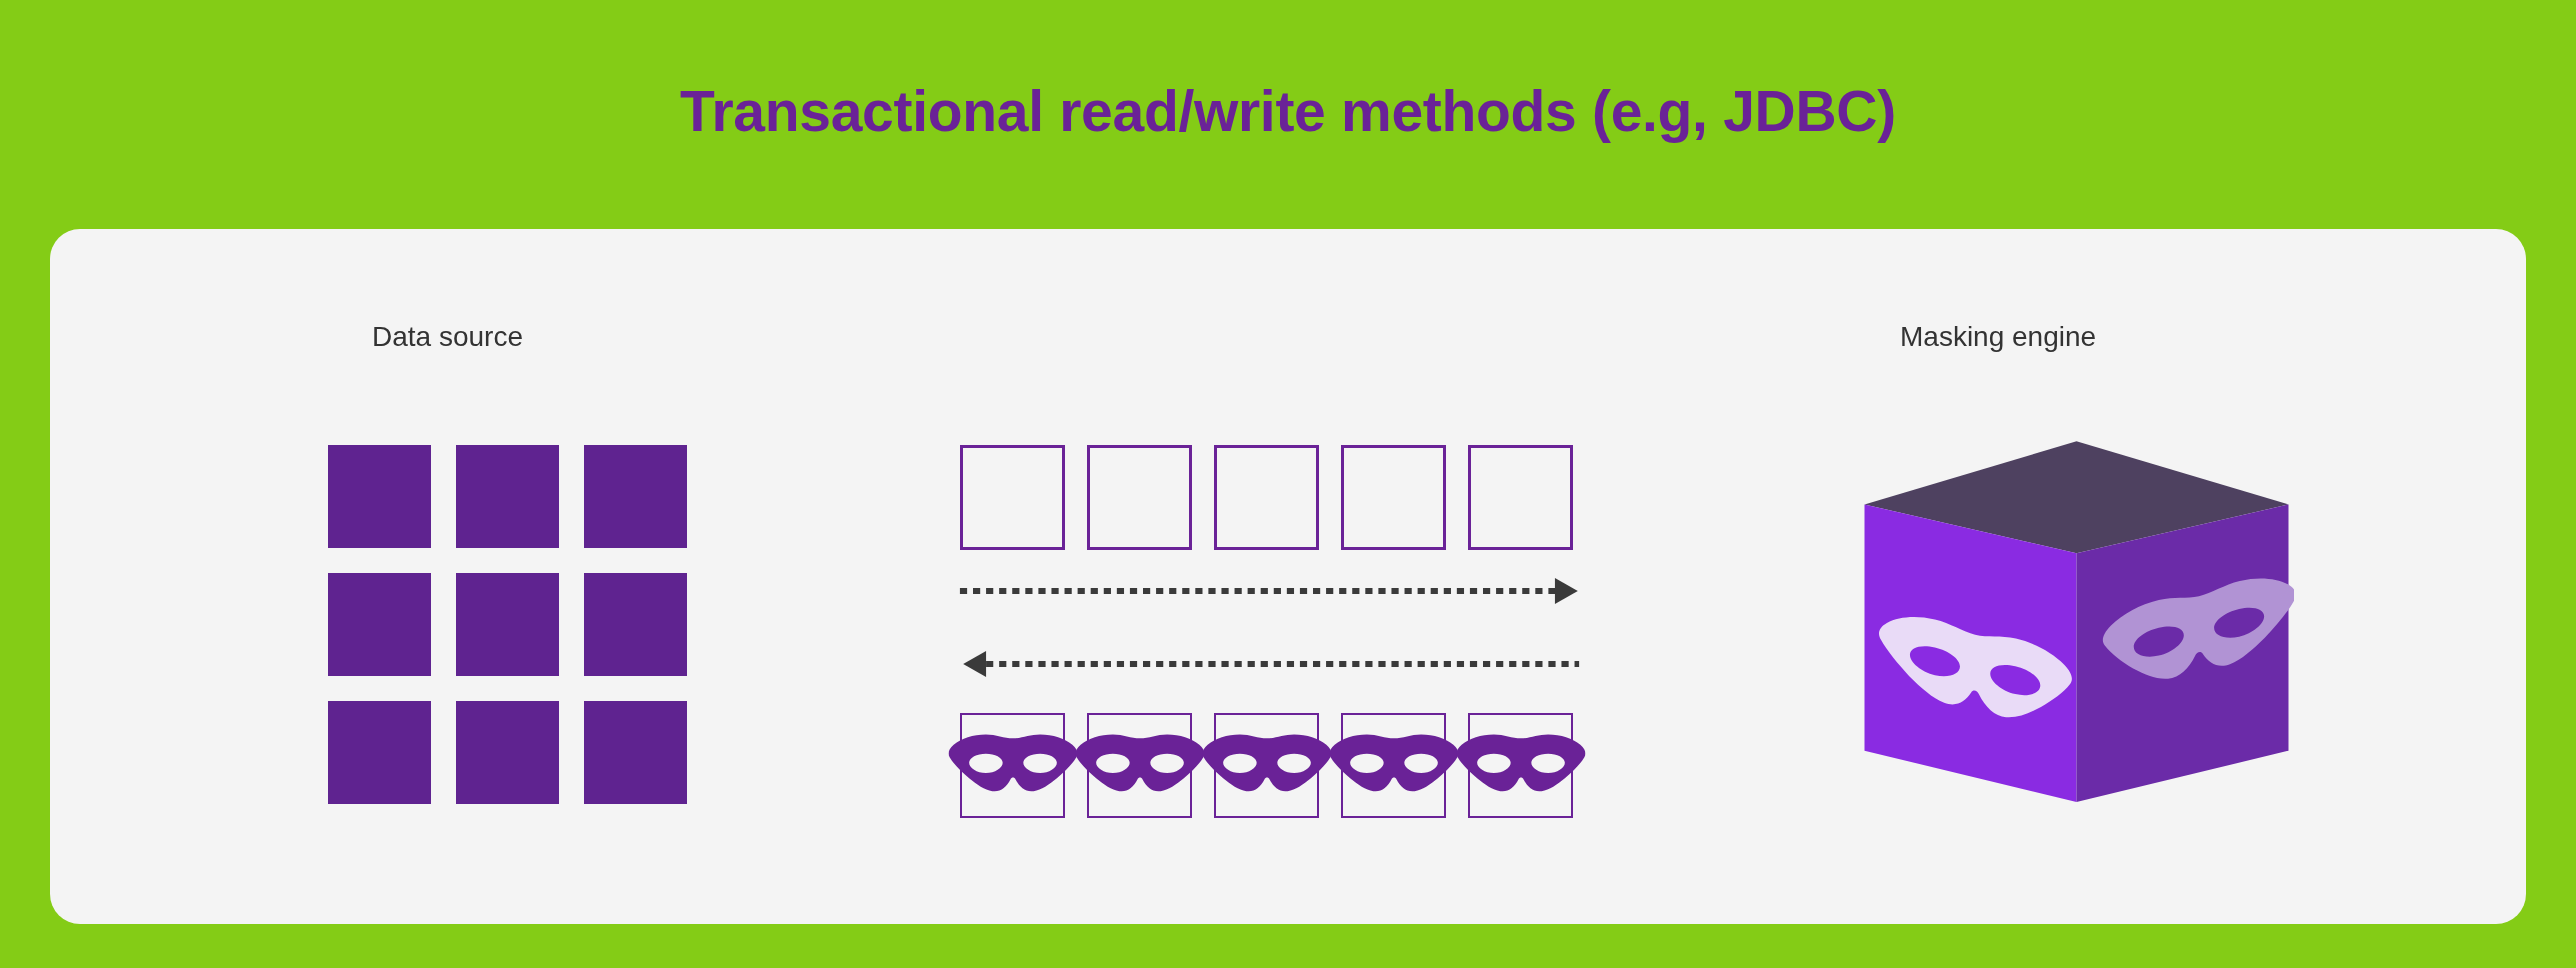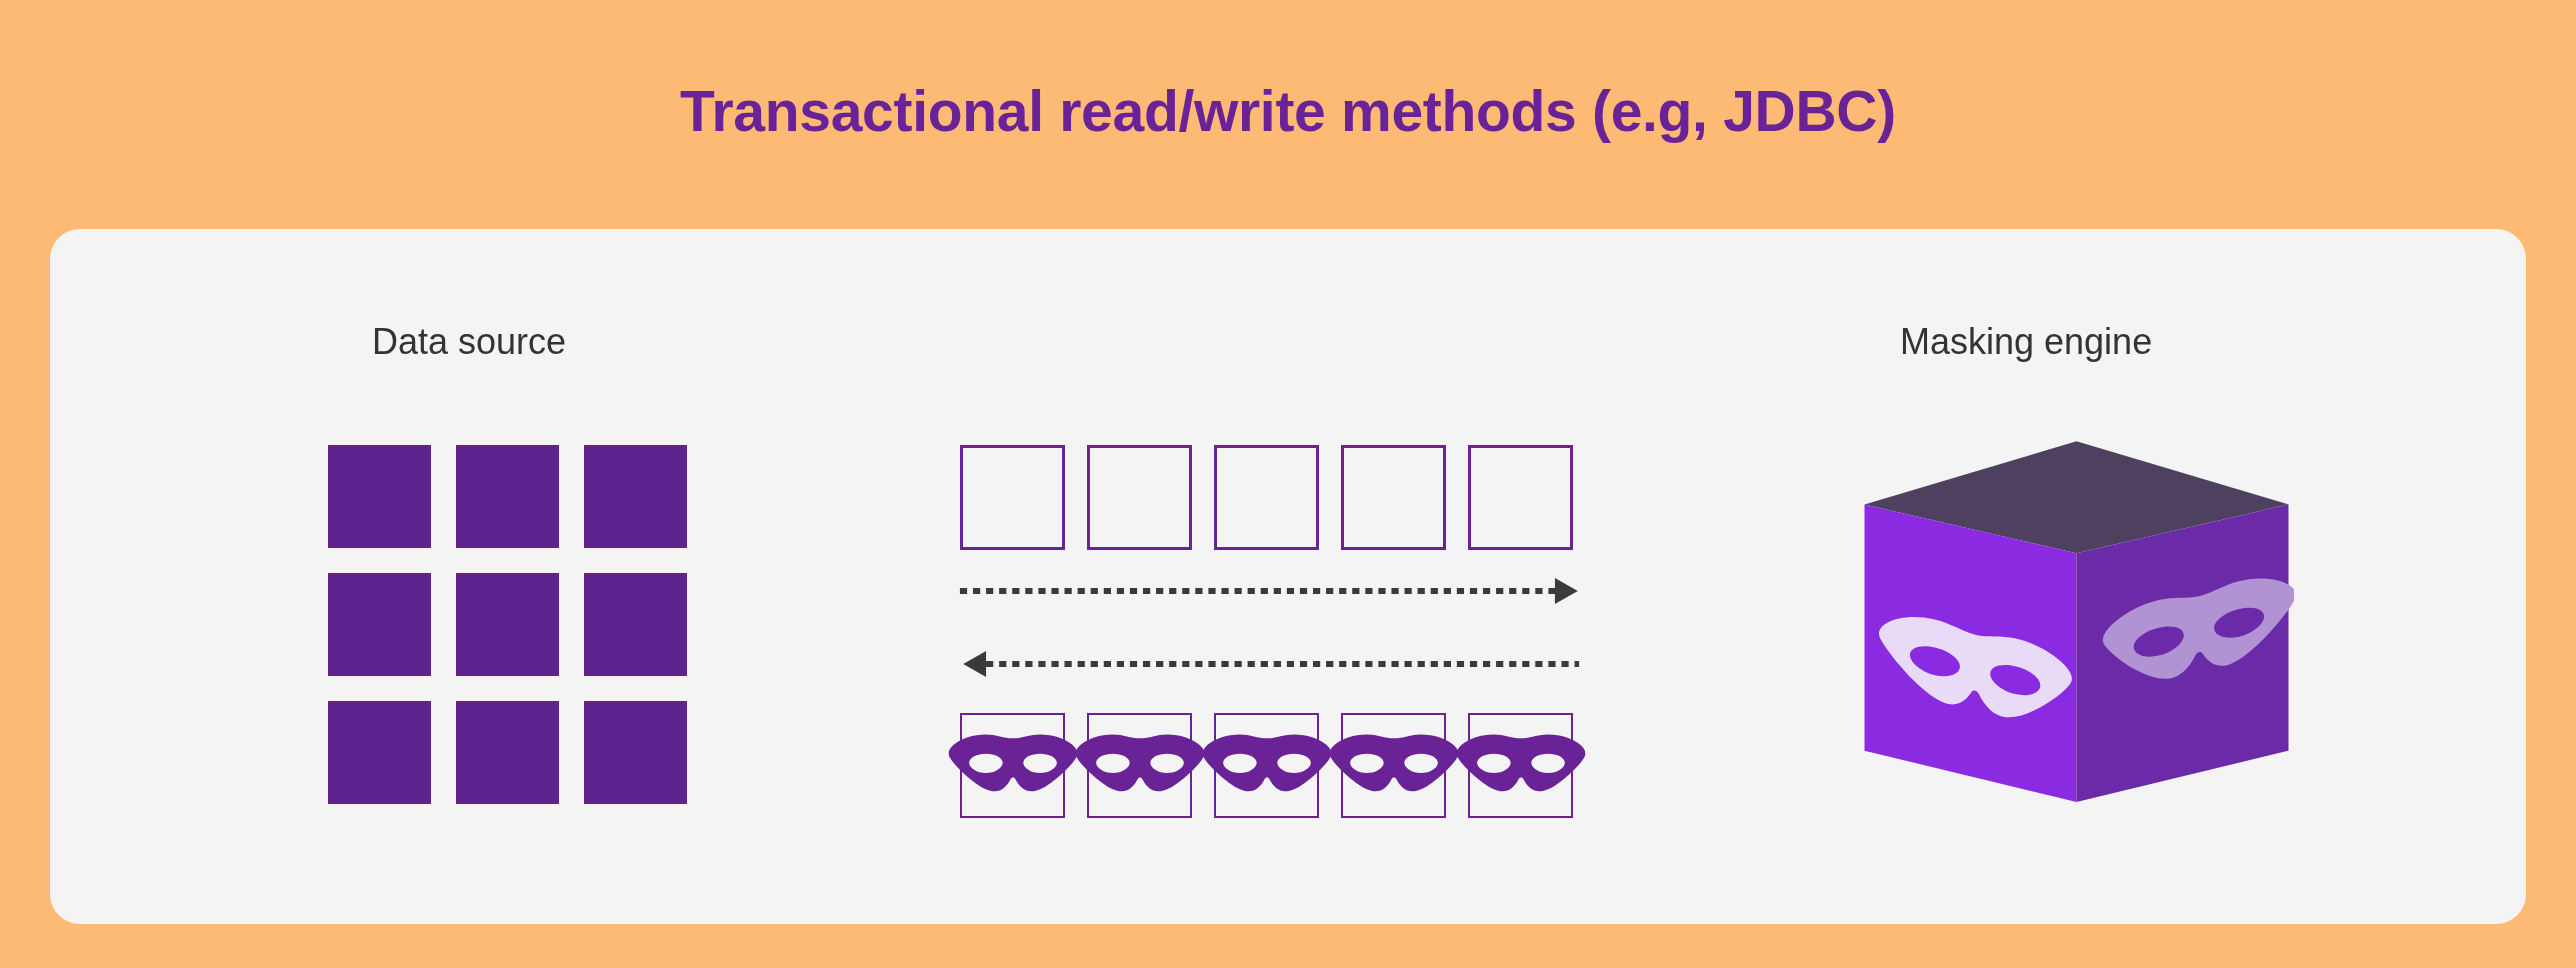--- a/index.html
+++ b/index.html
@@ -13,21 +13,21 @@
     font-family: "Liberation Sans", sans-serif;
     position: relative;
     overflow: hidden;
   }
 
   #page-root {
     position: absolute;
     left: 0; top: 0;
     width: 2576px;
     height: 968px;
-    background: #fdba74;
+    background: #84cc16;
   }
 
   
   .page-title {
     position: absolute;
     left: 0;
     top: 82px;
     width: 2576px;
     text-align: center;
     font-size: 57px;
@@ -45,21 +45,21 @@
     top: 229px;
     width: 2476px;
     height: 695px;
     background: #F4F4F4;
     border-radius: 30px;
   }
 
   
   .section-label {
     position: absolute;
-    font-size: 36px;
+    font-size: 28px;
     font-weight: normal;
     color: #333333;
     white-space: nowrap;
   }
   .label-data-source {
     left: 372px;
     top: 321px;
   }
   .label-masking-engine {
     left: 1900px;

